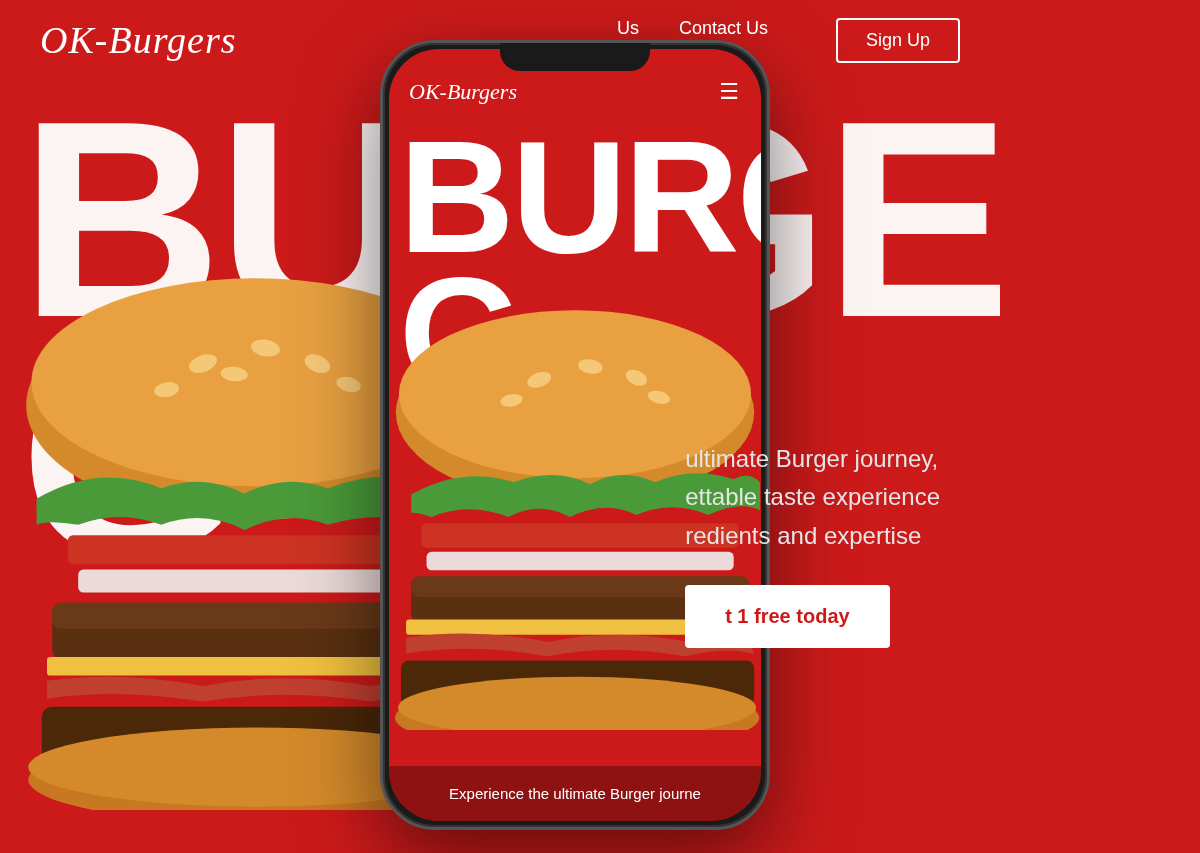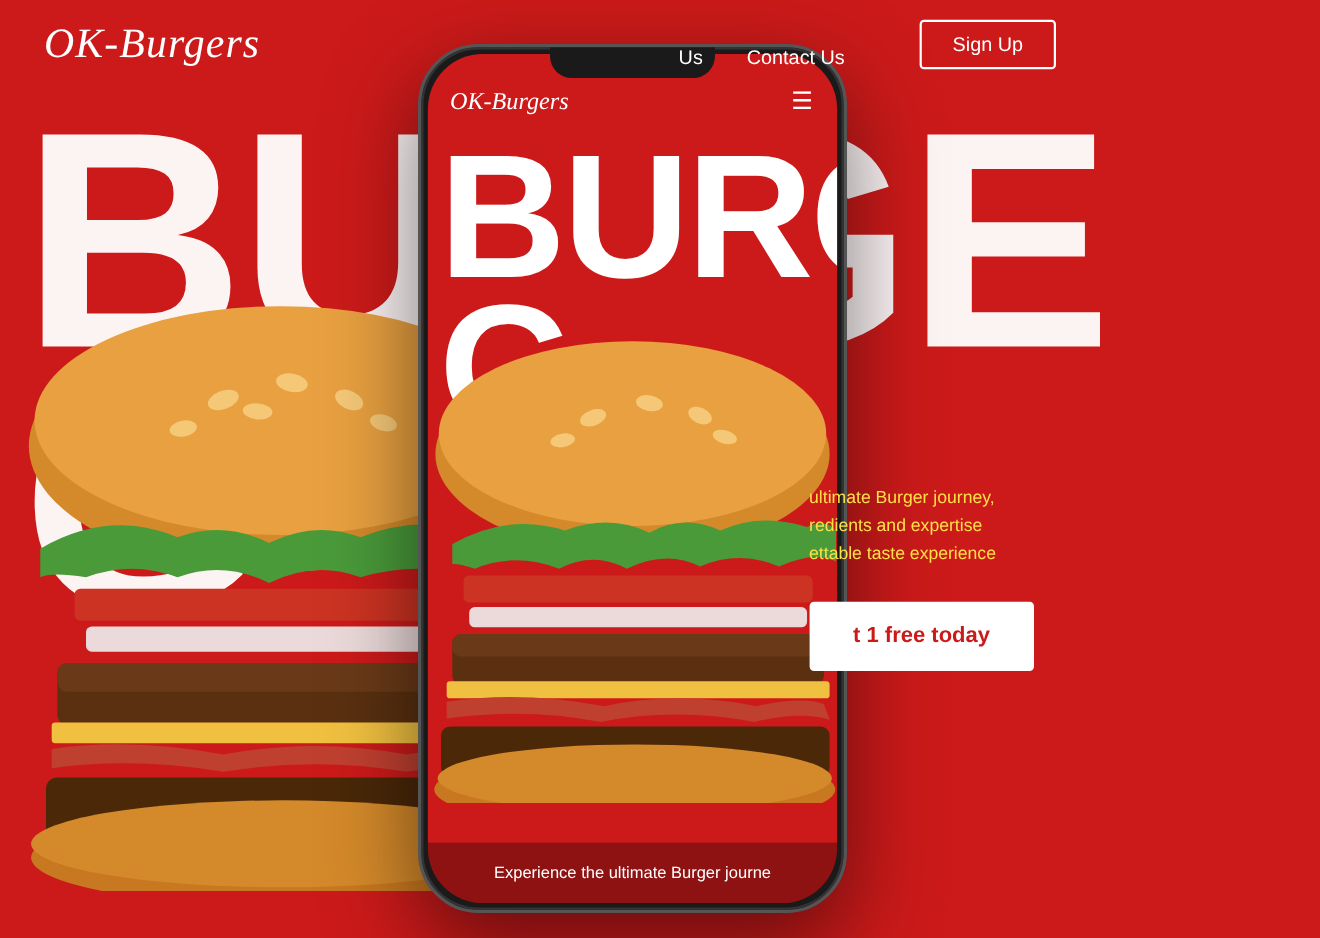--- a/index.html
+++ b/index.html
@@ -39,21 +39,21 @@
       font-family: 'Georgia', cursive;
       font-style: italic;
       font-size: 38px;
       color: white;
       font-weight: 400;
       letter-spacing: 1px;
     }
 
     .navbar-links {
       display: flex;
-      align-items: flex-end;
+      align-items: flex-start;
       gap: 40px;
     }
 
     .navbar-link {
       color: white;
       text-decoration: none;
       font-size: 18px;
       font-weight: 400;
     }
 
@@ -104,22 +104,22 @@
     .right-content {
       position: absolute;
       right: 60px;
       top: 440px;
       z-index: 50;
       text-align: left;
       max-width: 360px;
     }
 
     .right-text {
-      color: #fde047;
-      font-size: 16px;
+      color: #e5e5e5;
+      font-size: 24px;
       line-height: 1.6;
       margin-bottom: 30px;
     }
 
     .cta-button {
       display: inline-block;
       background: white;
       color: #cc1a1a;
       padding: 20px 40px;
       font-size: 20px;
@@ -279,22 +279,22 @@
   </nav>
 
   <div class="big-text-container">
     <div class="big-text-burger">BURGER</div>
     <div class="big-text-g">G</div>
   </div>
 
   <div class="right-content">
     <div class="right-text">
       <div>ultimate Burger journey,</div>
+      <div>ettable taste experience</div>
       <div>redients and expertise</div>
-      <div>ettable taste experience</div>
     </div>
     <button class="cta-button">t 1 free today</button>
   </div>
 
   <div class="burger-left">
     <svg viewBox="0 0 500 520" width="520" height="560">
 
       <ellipse cx="250" cy="140" rx="220" ry="110" fill="#d4892a"></ellipse>
       <ellipse cx="250" cy="118" rx="215" ry="100" fill="#e8a040"></ellipse>
 

